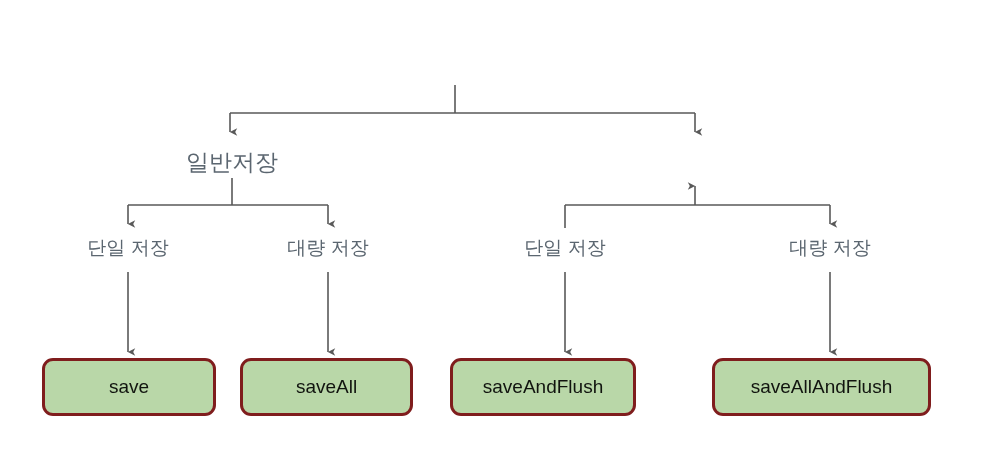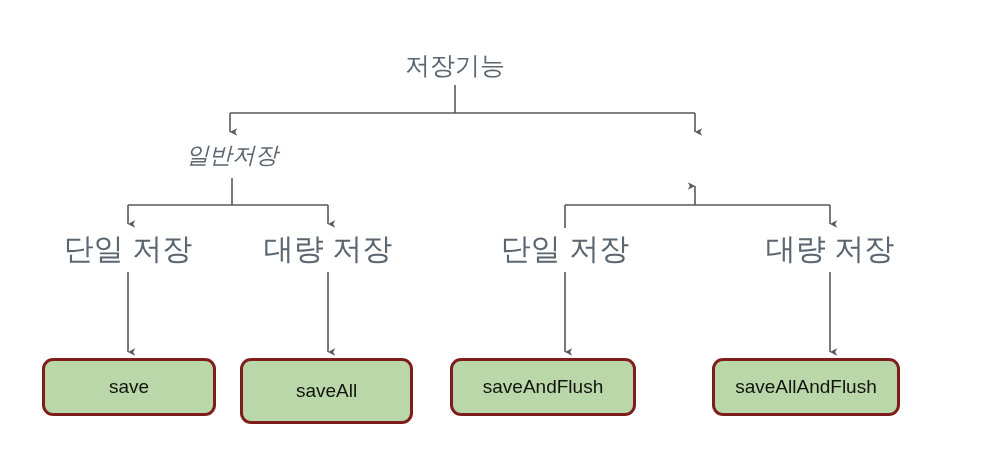--- a/index.html
+++ b/index.html
@@ -37,21 +37,21 @@
     transform: translate(-50%, -50%);
     line-height: 1.1;
   }
   .node-label.level-1 {
     font-size: 25px;
   }
   .node-label.level-2 {
     font-size: 23px;
   }
   .node-label.level-3 {
-    font-size: 30px;
+    font-size: 19px;
   }
   .method-box {
     position: absolute;
     box-sizing: border-box;
     background: #b9d7a8;
     border: 3px solid #7f1d1d;
     border-radius: 11px;
     display: flex;
     align-items: center;
     justify-content: center;
@@ -93,34 +93,33 @@
       <path d="M565,205 L565,228"></path>
       <path d="M830,205 L830,224" marker-end="url(#arrow-down)"></path>
 
       <path d="M128,272 L128,352" marker-end="url(#arrow-down)"></path>
       <path d="M328,272 L328,352" marker-end="url(#arrow-down)"></path>
       <path d="M565,272 L565,352" marker-end="url(#arrow-down)"></path>
       <path d="M830,272 L830,352" marker-end="url(#arrow-down)"></path>
     </g>
   </svg>
 
-  <div class="node-label level-1" style="left:455px; top:66px;">저장기능</div>
 
-  <div class="node-label level-2" style="left:232px; top:156px;font-style:italic;">일반저장</div>
+  <div class="node-label level-2" style="left:232px; top:163px;">일반저장</div>
 
 
   <div class="node-label level-3" style="left:128px; top:248px;">단일 저장</div>
 
   <div class="node-label level-3" style="left:328px; top:248px;">대량 저장</div>
 
   <div class="node-label level-3" style="left:565px; top:248px;">단일 저장</div>
 
   <div class="node-label level-3" style="left:830px; top:248px;">대량 저장</div>
 
   <div class="method-box" style="left:42px; top:358px; width:174px; height:58px;">save</div>
 
-  <div class="method-box" style="left:240px; top:358px; width:173px; height:66px;">saveAll</div>
+  <div class="method-box" style="left:240px; top:358px; width:173px; height:58px;">saveAll</div>
 
   <div class="method-box" style="left:450px; top:358px; width:186px; height:58px;">saveAndFlush</div>
 
-  <div class="method-box" style="left:712px; top:358px; width:188px; height:58px;">saveAllAndFlush</div>
+  <div class="method-box" style="left:712px; top:358px; width:219px; height:58px;">saveAllAndFlush</div>
 
 </div>
 
 </body></html>

